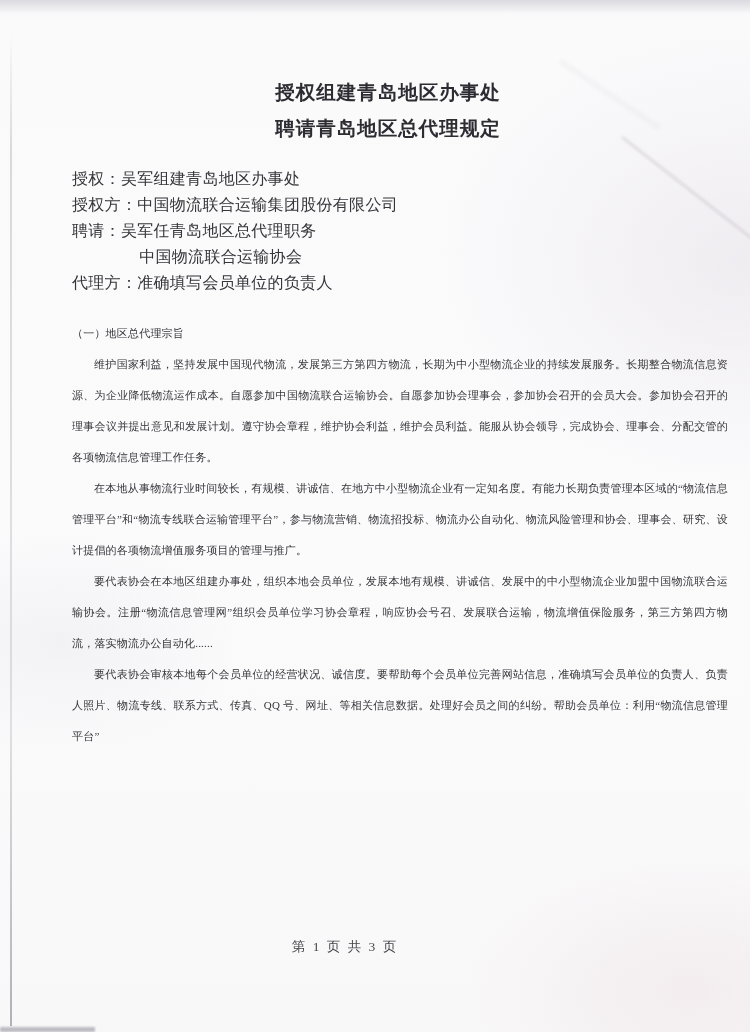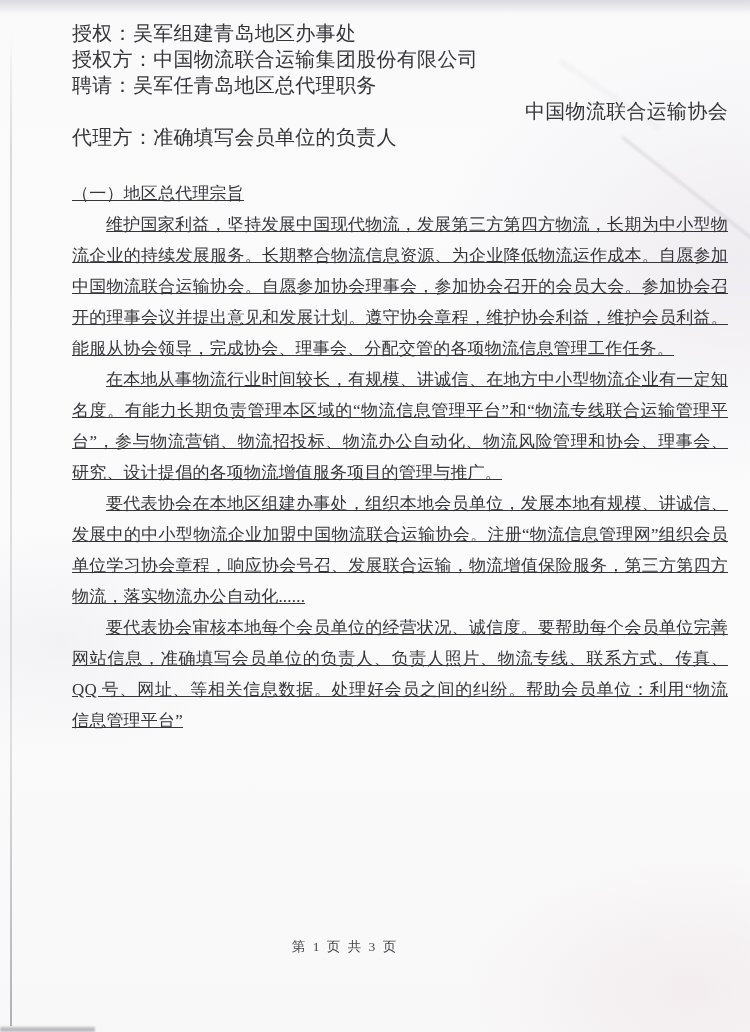--- a/index.html
+++ b/index.html
@@ -70,33 +70,32 @@
     transform: translateX(-12px);
     font-family: "Liberation Sans", "DejaVu Sans", sans-serif;
     font-weight: 700;
     font-size: 19.5px;
     line-height: 36px;
     letter-spacing: 1px;
     color: #2c2c32;
   }
   .header-block {
     margin-top: 20px;
-    font-size: 20px;
+    font-size: 16px;
     line-height: 26px;
     letter-spacing: 0.3px;
   }
-  .h-line.cont { padding-left: 4.2em; text-align: right; }
+  .h-line.cont { padding-left: 4.2em; }
 
   .sections {
-    margin-top: 28px;
-    font-size: 17px;
+    margin-top: 22px;
+    font-size: 11px;
     line-height: 31px;
     letter-spacing: 0.2px;
     text-align: justify;
-    text-decoration: underline;
   }
   .sec-heading { text-align: left; }
   .para {
     margin: 0;
     text-indent: 2em;
   }
 
   .footer {
     position: absolute;
     left: 0; top: 938px; width: 100%;
@@ -113,20 +112,24 @@
 <div class="page">
 
   <div class="artifact top-band"></div>
   <div class="artifact left-line"></div>
   <div class="artifact crease"></div>
   <div class="artifact crease-faint"></div>
   <div class="artifact bottom-streak"></div>
 
   <div class="doc">
 
+    <div class="title">
+      <div class="title-line">授权组建青岛地区办事处</div>
+      <div class="title-line">聘请青岛地区总代理规定</div>
+    </div>
 
     <div class="header-block">
       <div class="h-line">授权：吴军组建青岛地区办事处</div>
       <div class="h-line">授权方：中国物流联合运输集团股份有限公司</div>
       <div class="h-line">聘请：吴军任青岛地区总代理职务</div>
       <div class="h-line cont">中国物流联合运输协会</div>
       <div class="h-line">代理方：准确填写会员单位的负责人</div>
     </div>
 
     <div class="sections">

